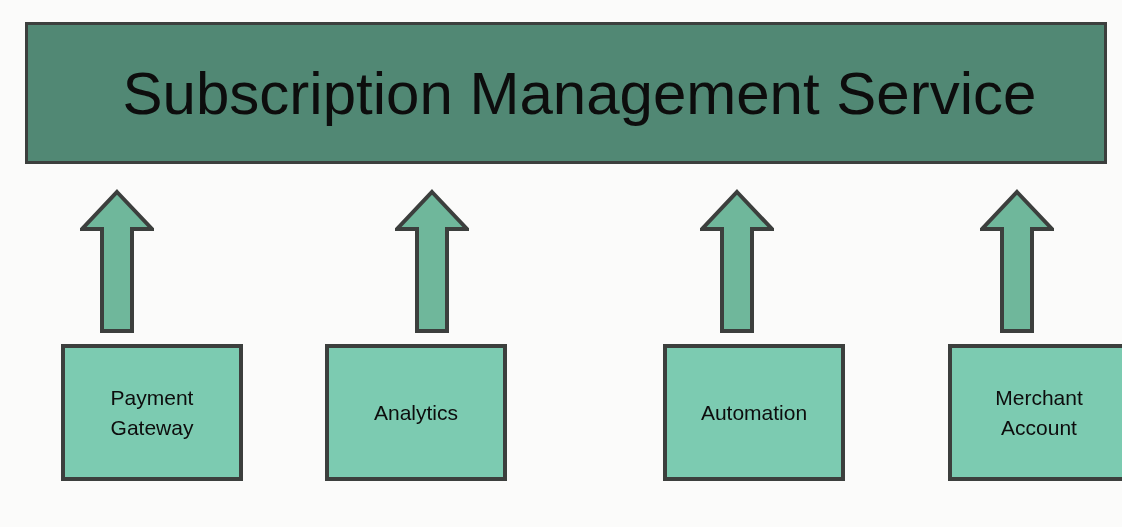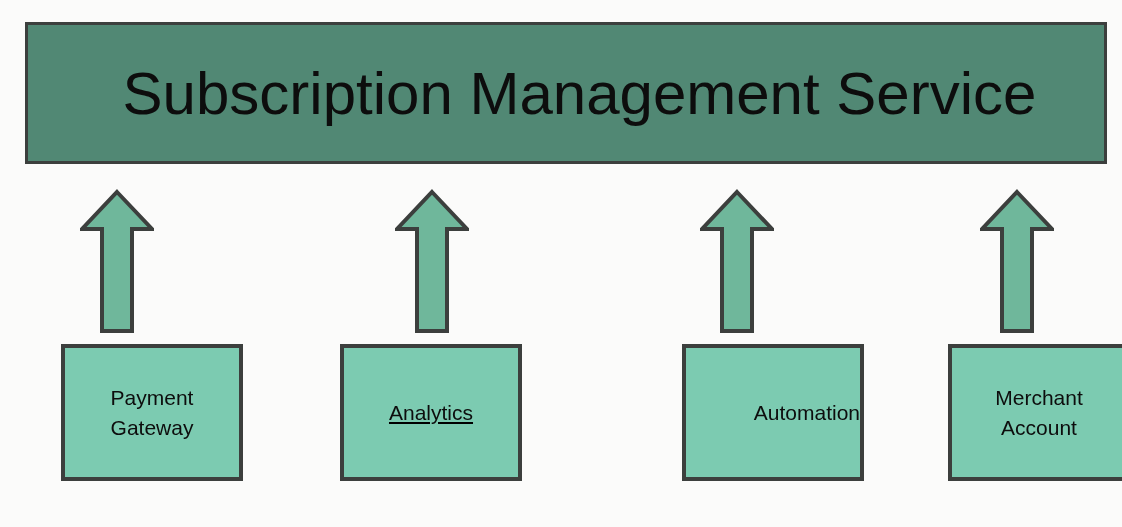--- a/index.html
+++ b/index.html
@@ -65,22 +65,22 @@
     justify-content: center;
     text-align: center;
   }
   .component-label {
     font-size: 21px;
     line-height: 1.4;
     color: var(--text);
     max-width: 140px;
   }
   .component-1 { left: 24px; margin-left: 37px; }
-  .component-2 { left: 340px; text-decoration: underline; }
-  .component-3 { left: 682px; justify-content: flex-end; }
+  .component-2 { left: 325px; }
+  .component-3 { left: 663px; }
   .component-4 { left: 926px; margin-left: 22px; }
 </style>
 </head>
 <body>
 
 <div class="canvas">
 
   <div class="service-box">
     <div class="service-title">Subscription Management Service</div>
   </div>

